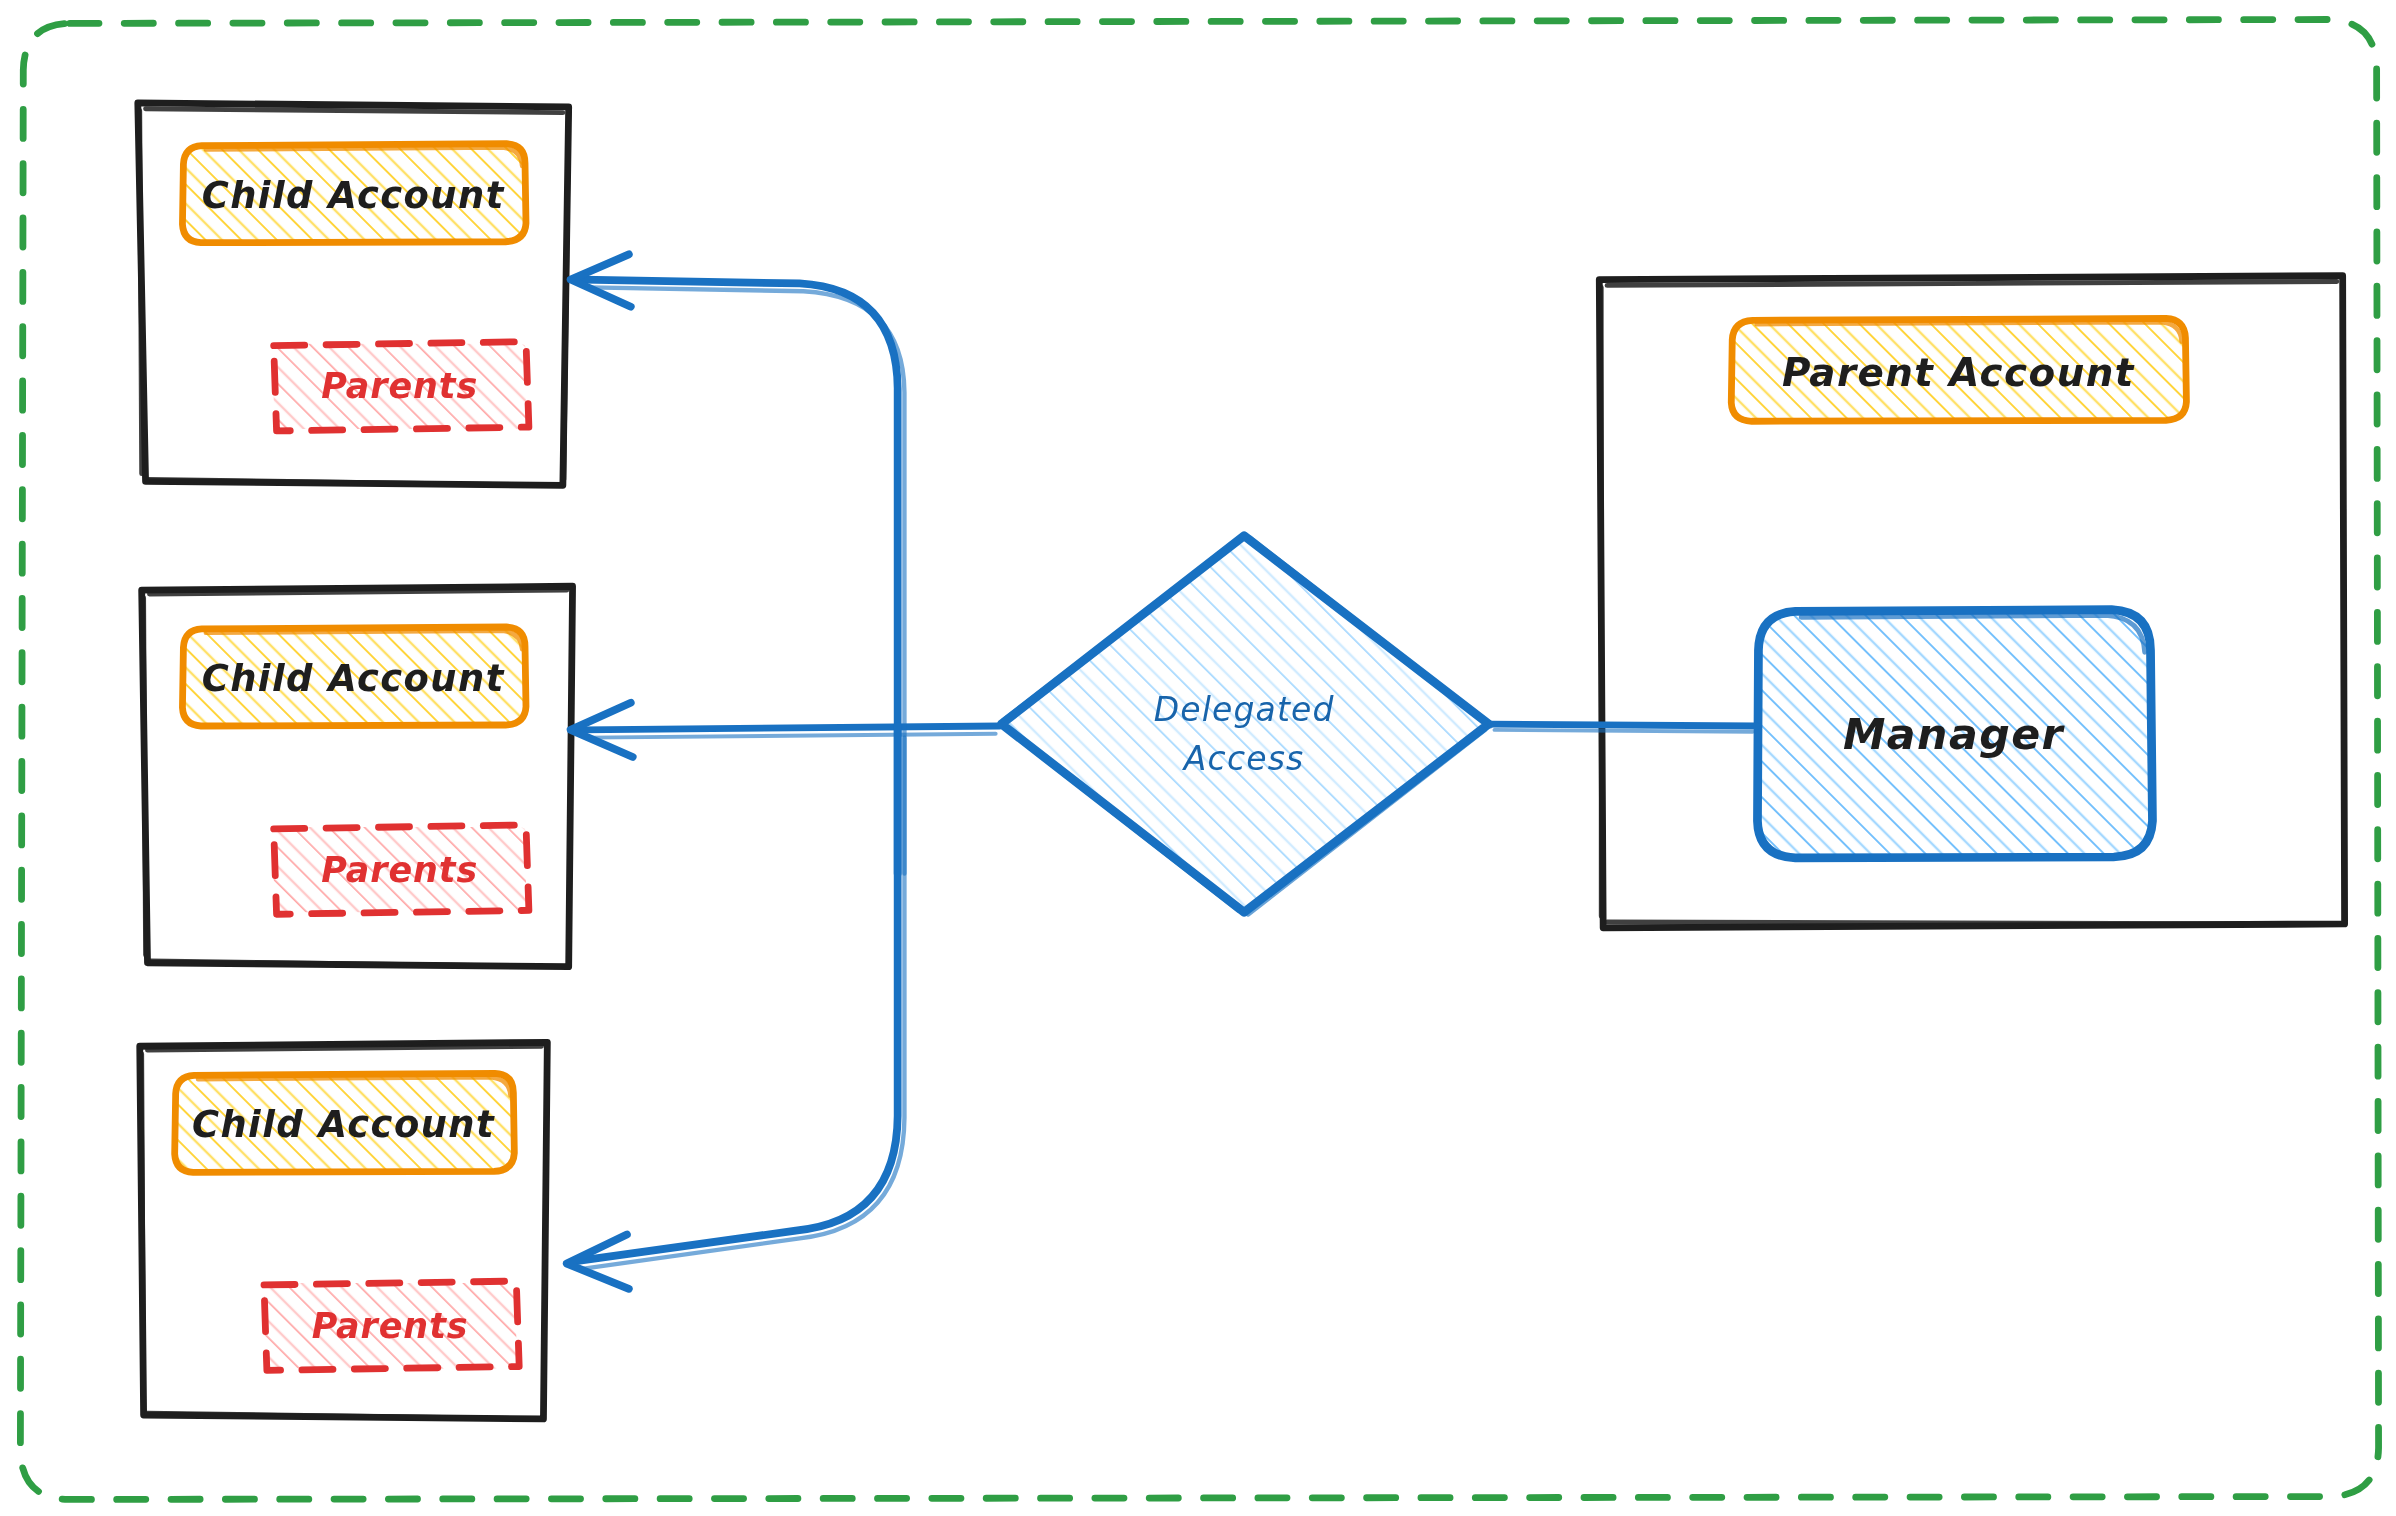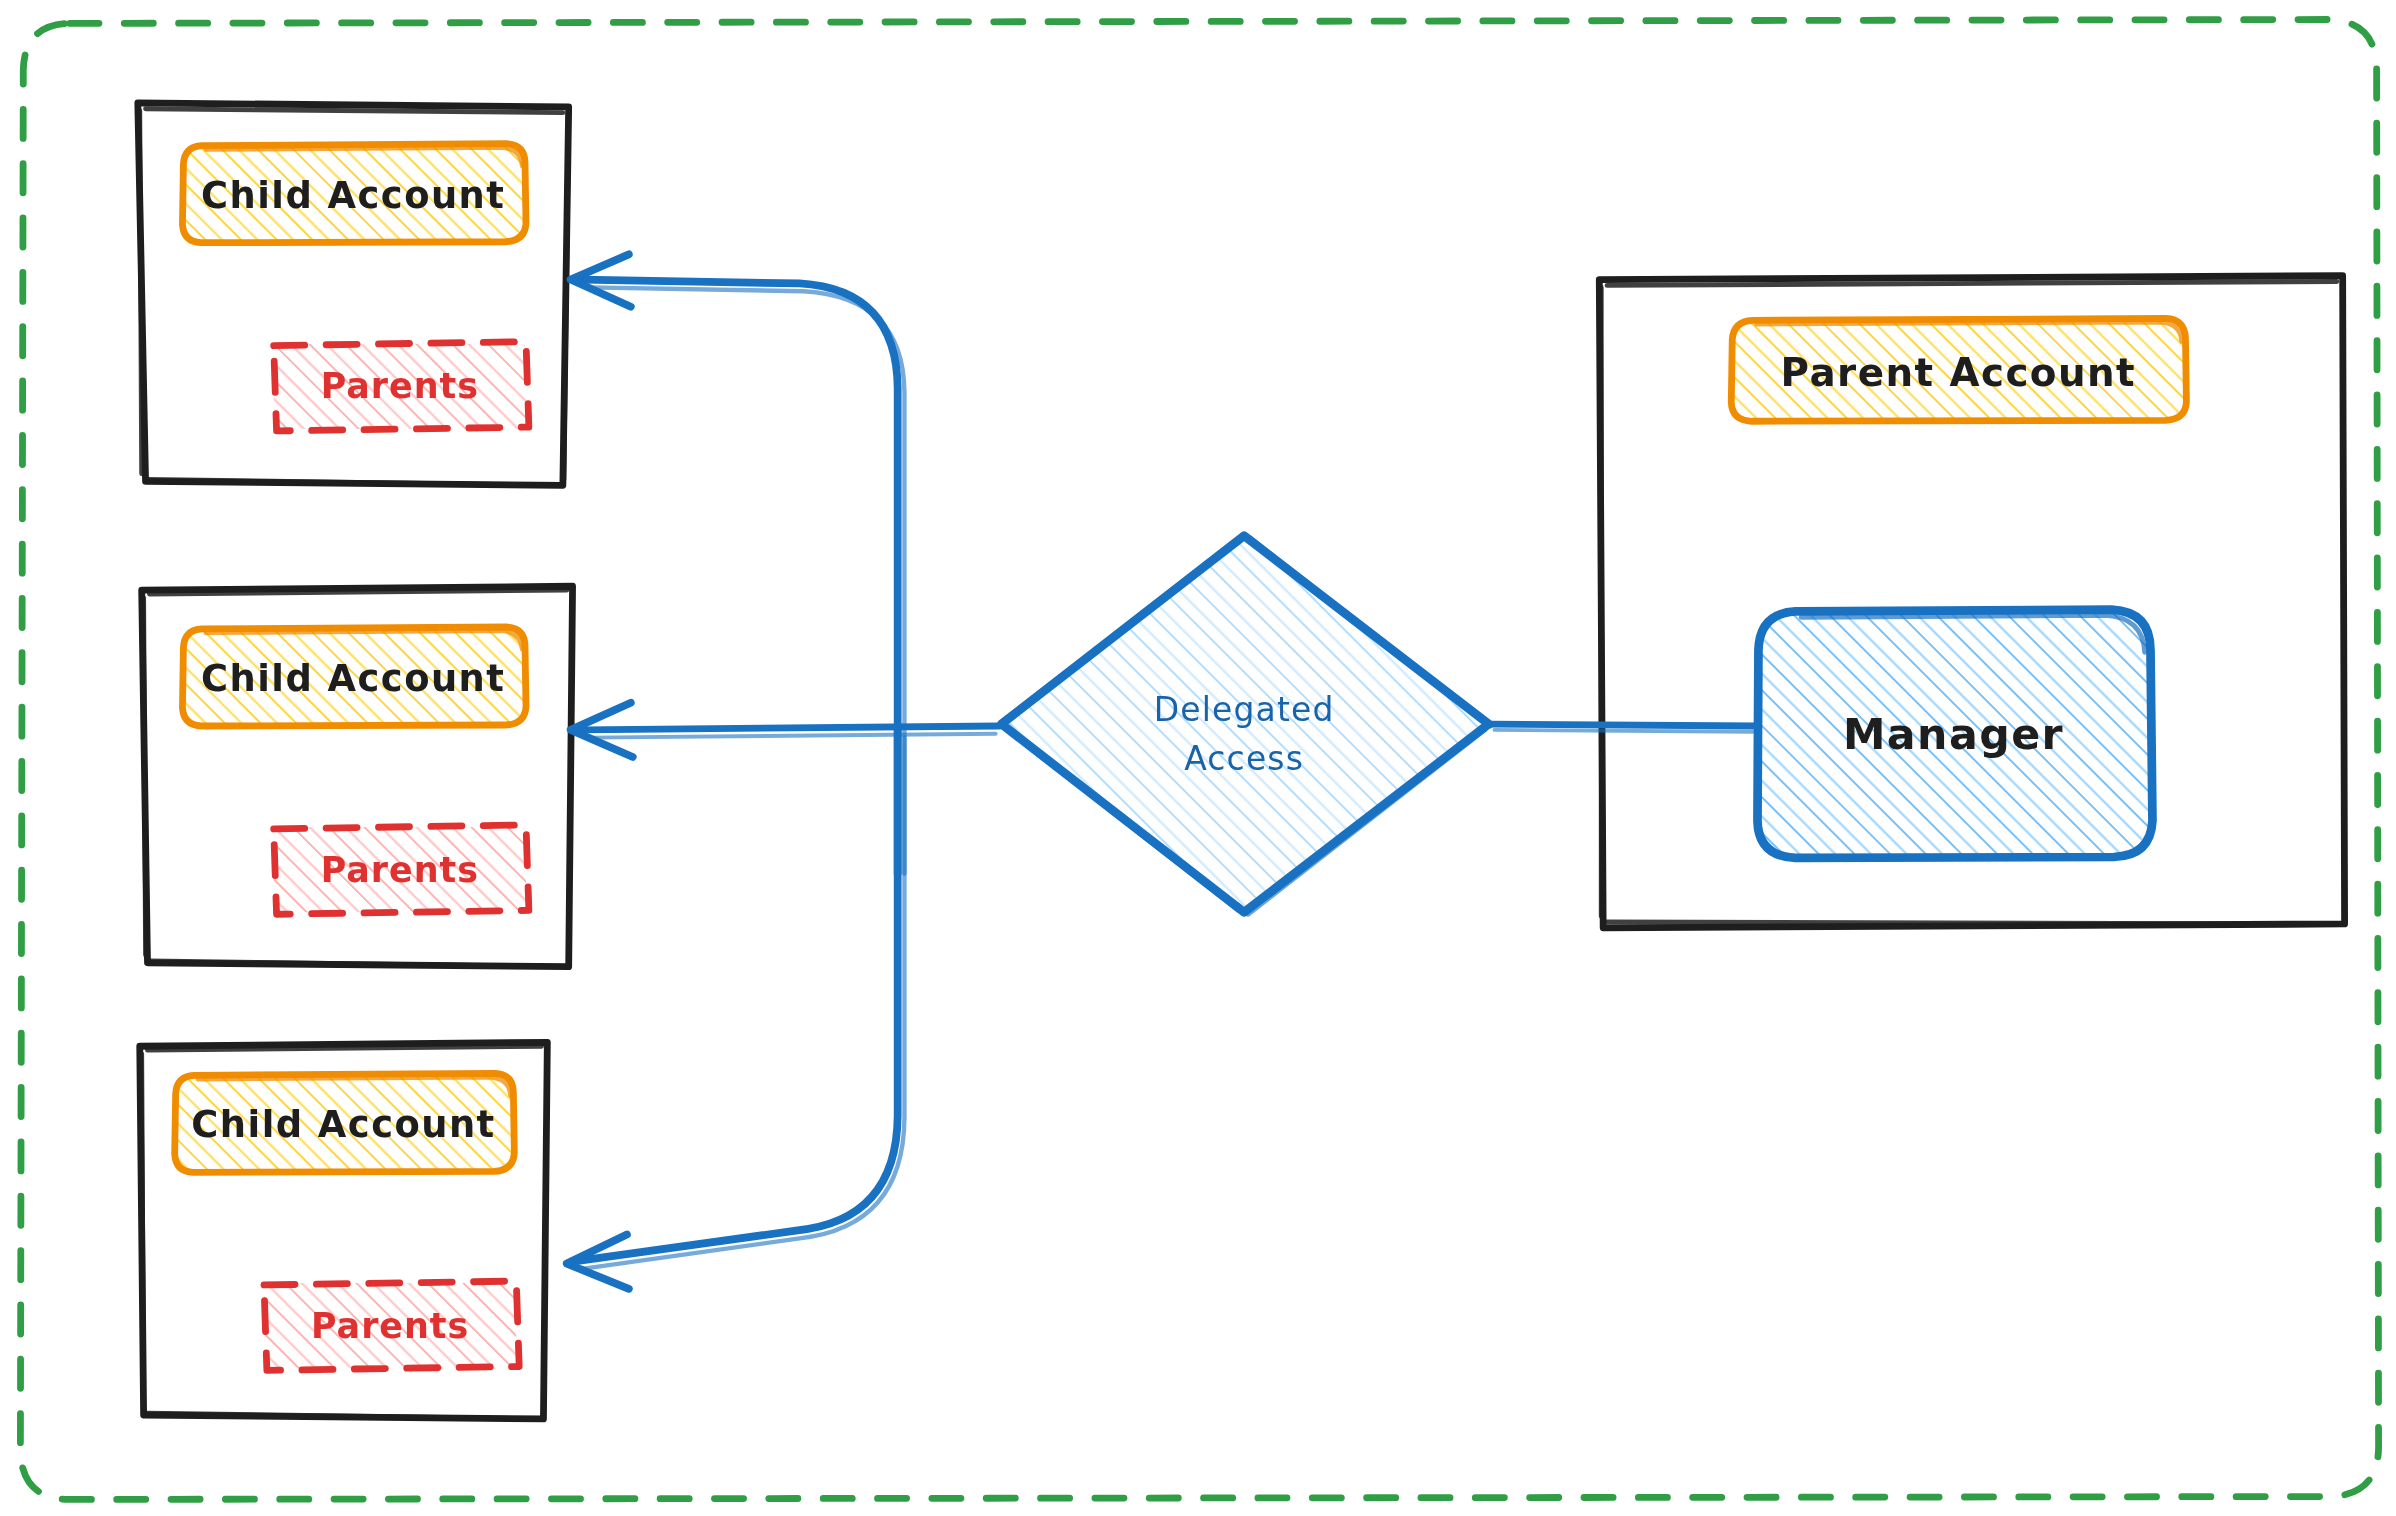--- a/index.html
+++ b/index.html
@@ -10,20 +10,21 @@
   }
   body {
     font-family: "DejaVu Sans", sans-serif;
   }
   #canvas-wrap {
     position: relative;
     width: 2397px;
     height: 1517px;
     background: #ffffff;
     overflow: hidden;
+    font-style: italic;
   }
   svg.diagram {
     position: absolute;
     top: 0;
     left: 0;
     width: 2397px;
     height: 1517px;
     display: block;
   }
   .node-label {

